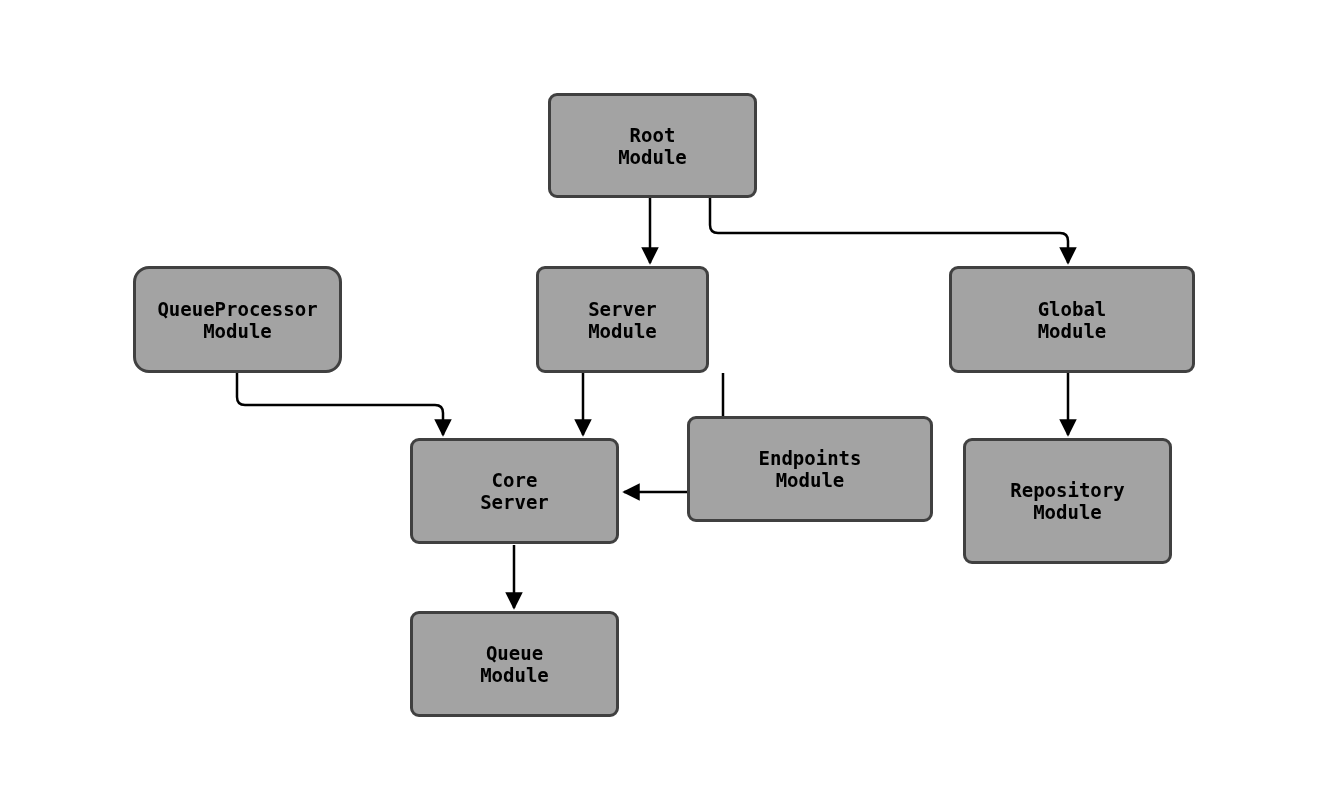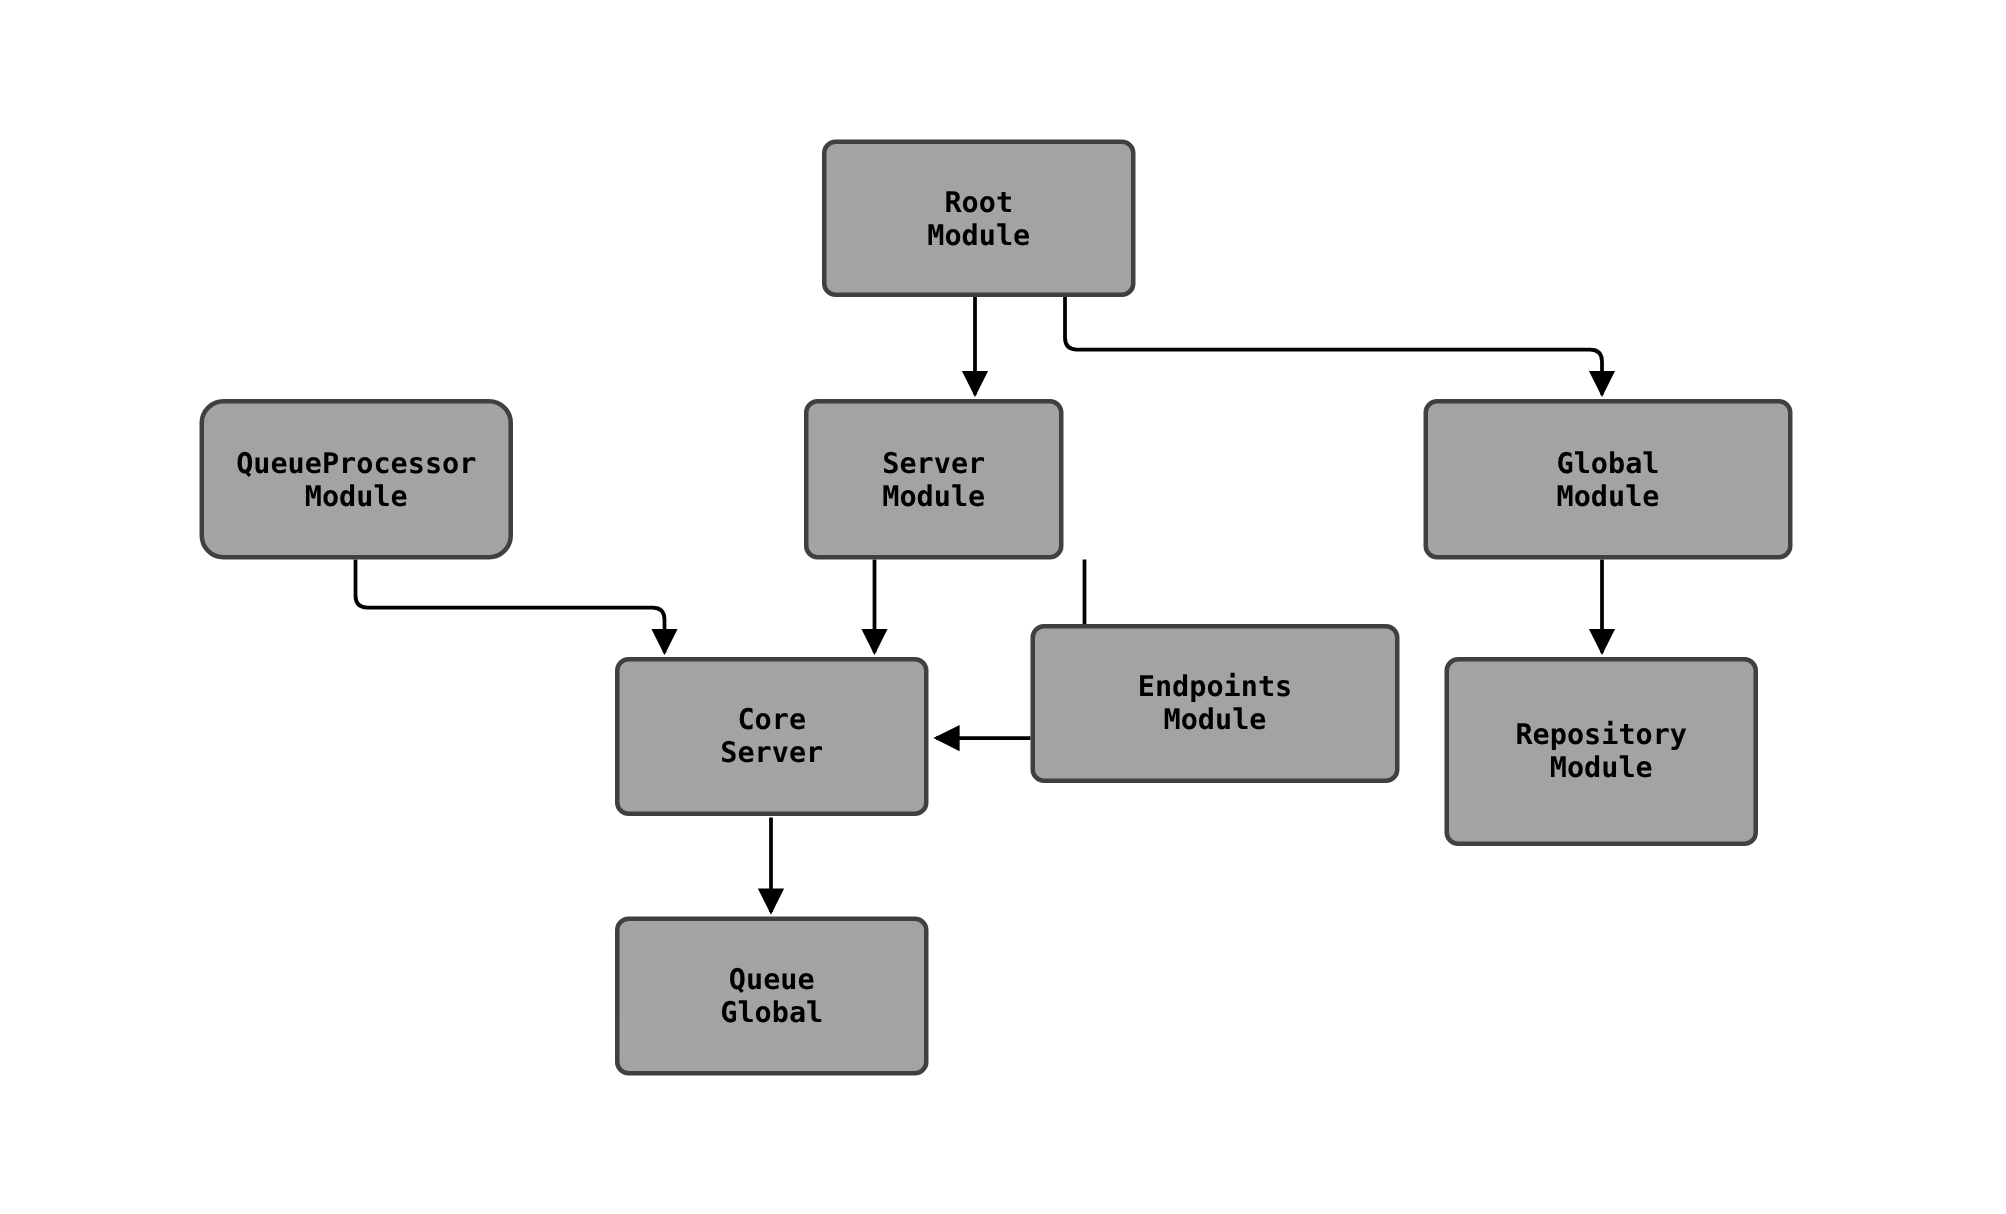--- a/index.html
+++ b/index.html
@@ -105,16 +105,16 @@
 Module</span>
   </div>
 
   <div class="node" style="left:963px; top:438px; width:209px; height:126px;">
     <span class="node-label">Repository
 Module</span>
   </div>
 
   <div class="node" style="left:410px; top:611px; width:209px; height:106px;">
     <span class="node-label">Queue
-Global</span>
+Module</span>
   </div>
 
 </div>
 
 </body></html>

